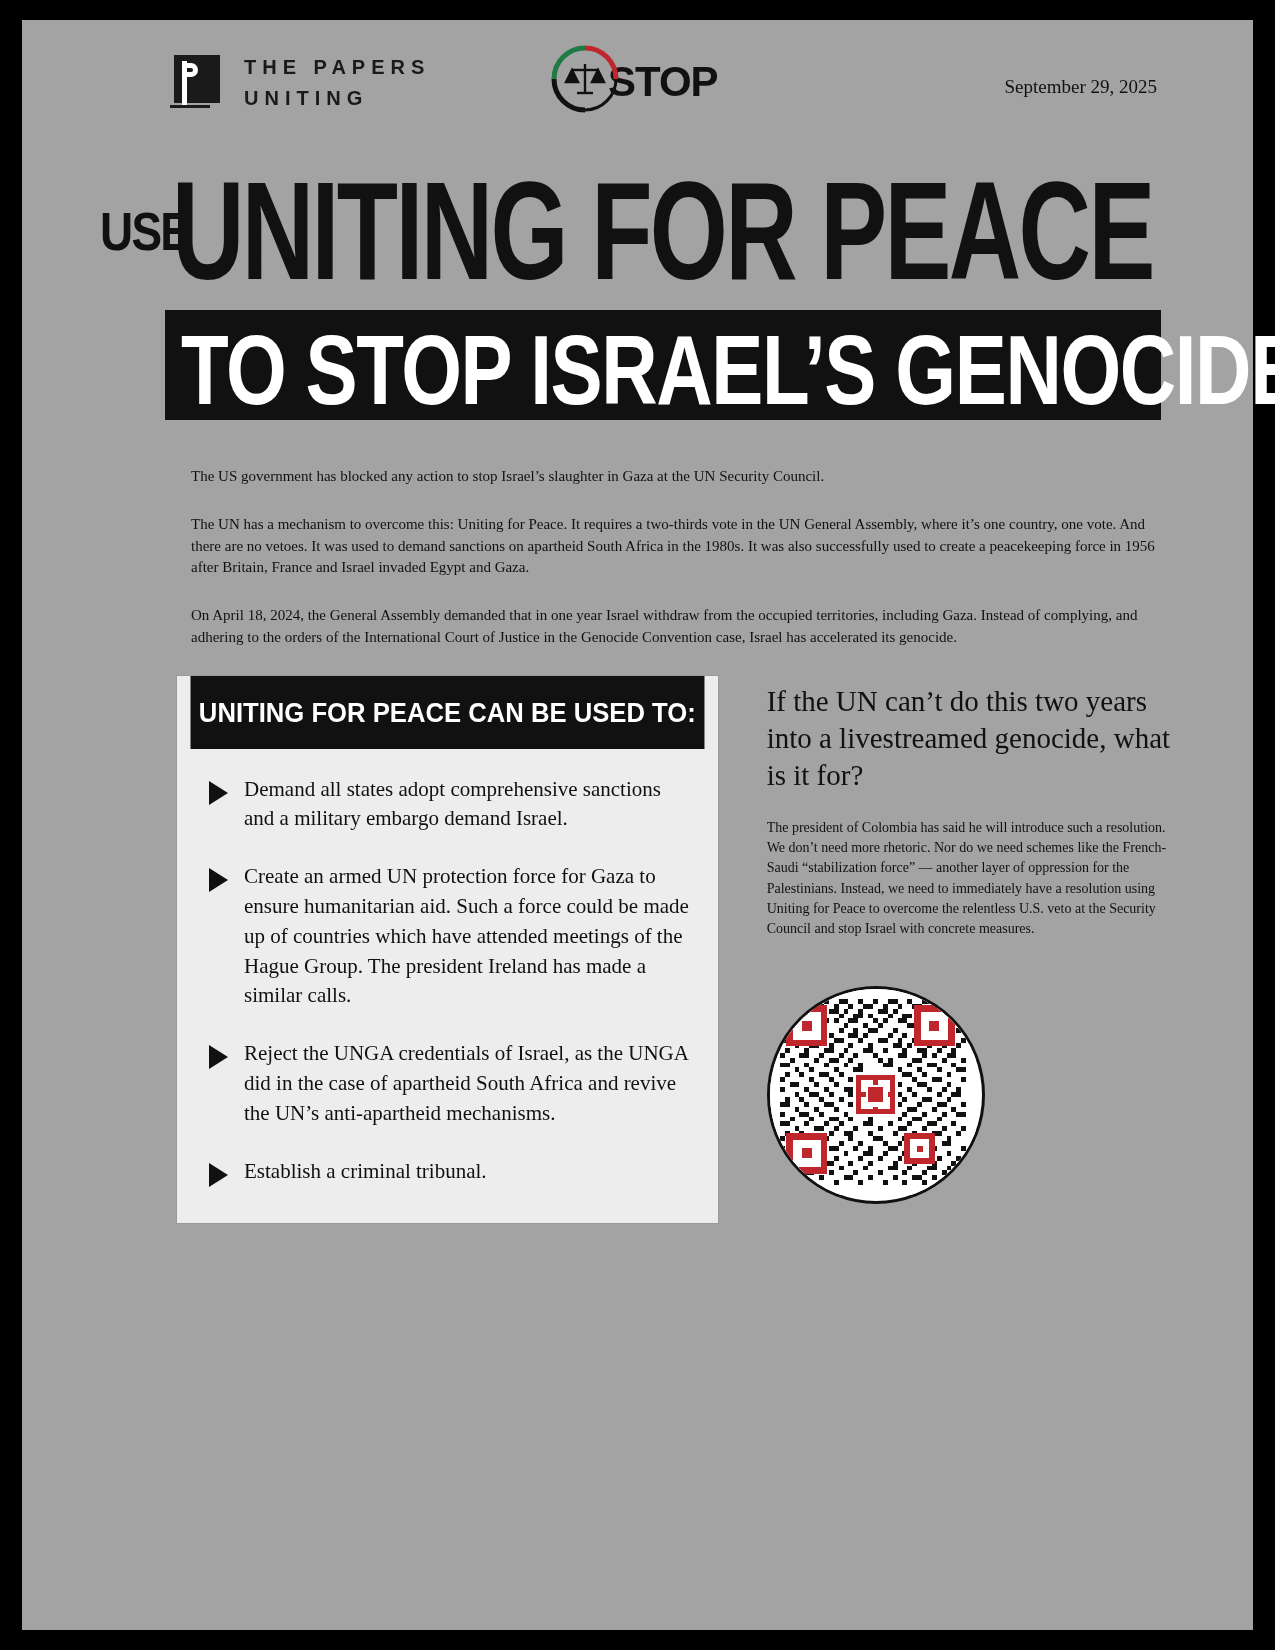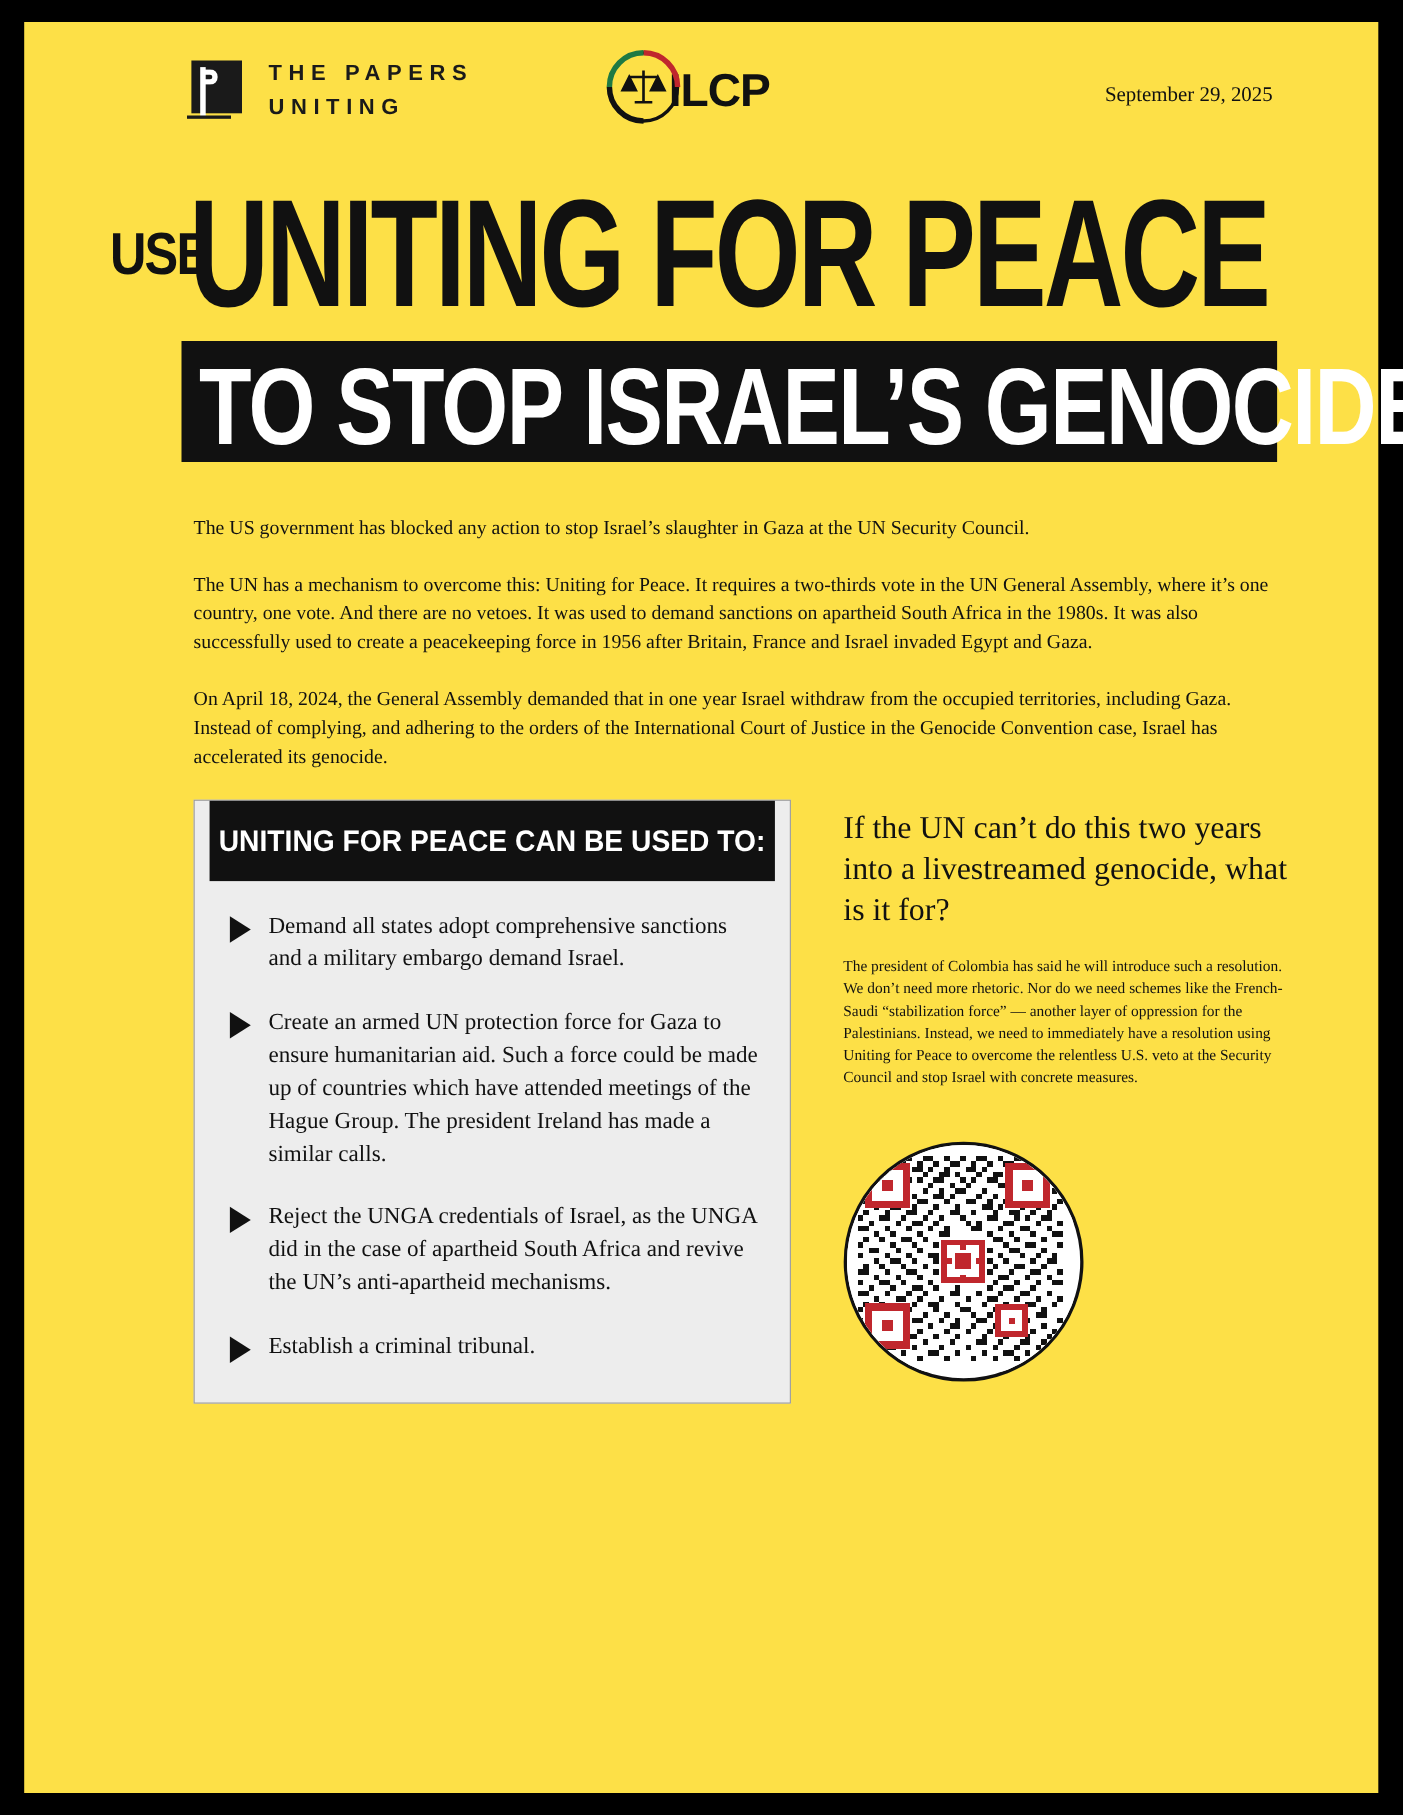--- a/index.html
+++ b/index.html
@@ -12,21 +12,21 @@
     height: 1650px;
     font-family: "Liberation Serif", serif;
     overflow: hidden;
   }
   .page {
     position: absolute;
     left: 22px;
     top: 20px;
     width: 1231px;
     height: 1610px;
-    background: #fde047;
+    background: #a3a3a3;
     box-sizing: border-box;
   }
   .inner {
     position: absolute;
     left: 78px;
     top: 10px;
     width: 1075px;
   }
 
   
@@ -167,24 +167,24 @@
 
   
   .intro {
     position: relative;
     margin-top: 44px;
     padding-left: 76px;
     padding-right: 10px;
   }
   .intro p {
     font-family: "Liberation Serif", serif;
-    font-size: 18px;
+    font-size: 15px;
     line-height: 1.45;
     color: #111;
-    margin: 0 0 26px 0;
+    margin: 0 0 26px 15px;
   }
 
   
   .cols {
     position: relative;
     margin-top: 18px;
     padding-left: 76px;
     display: flex;
     gap: 48px;
   }
@@ -306,21 +306,21 @@
             <path d="M37 68 A31 31 0 0 1 6 37" fill="none" stroke="#111" stroke-width="5"></path>
             <g stroke="#111" stroke-width="2.4" fill="none">
               <line x1="37" y1="22" x2="37" y2="50"></line>
               <line x1="24" y1="28" x2="50" y2="28"></line>
               <path d="M24 28 L18 40 L30 40 Z" fill="#111"></path>
               <path d="M50 28 L44 40 L56 40 Z" fill="#111"></path>
               <line x1="29" y1="51" x2="45" y2="51"></line>
             </g>
           </svg>
         </div>
-        <div class="ilcp-word">ILCP</div>
+        <div class="ilcp-word">STOP</div>
       </div>
 
       <div class="header-date">September 29, 2025</div>
     </div>
 
     <div class="title-block">
       <div class="t-use">USE</div>
       <div class="t-line1">UNITING FOR PEACE</div>
       <div class="t-line2-wrap">
         <div class="t-line2">TO STOP ISRAEL’S GENOCIDE</div>

